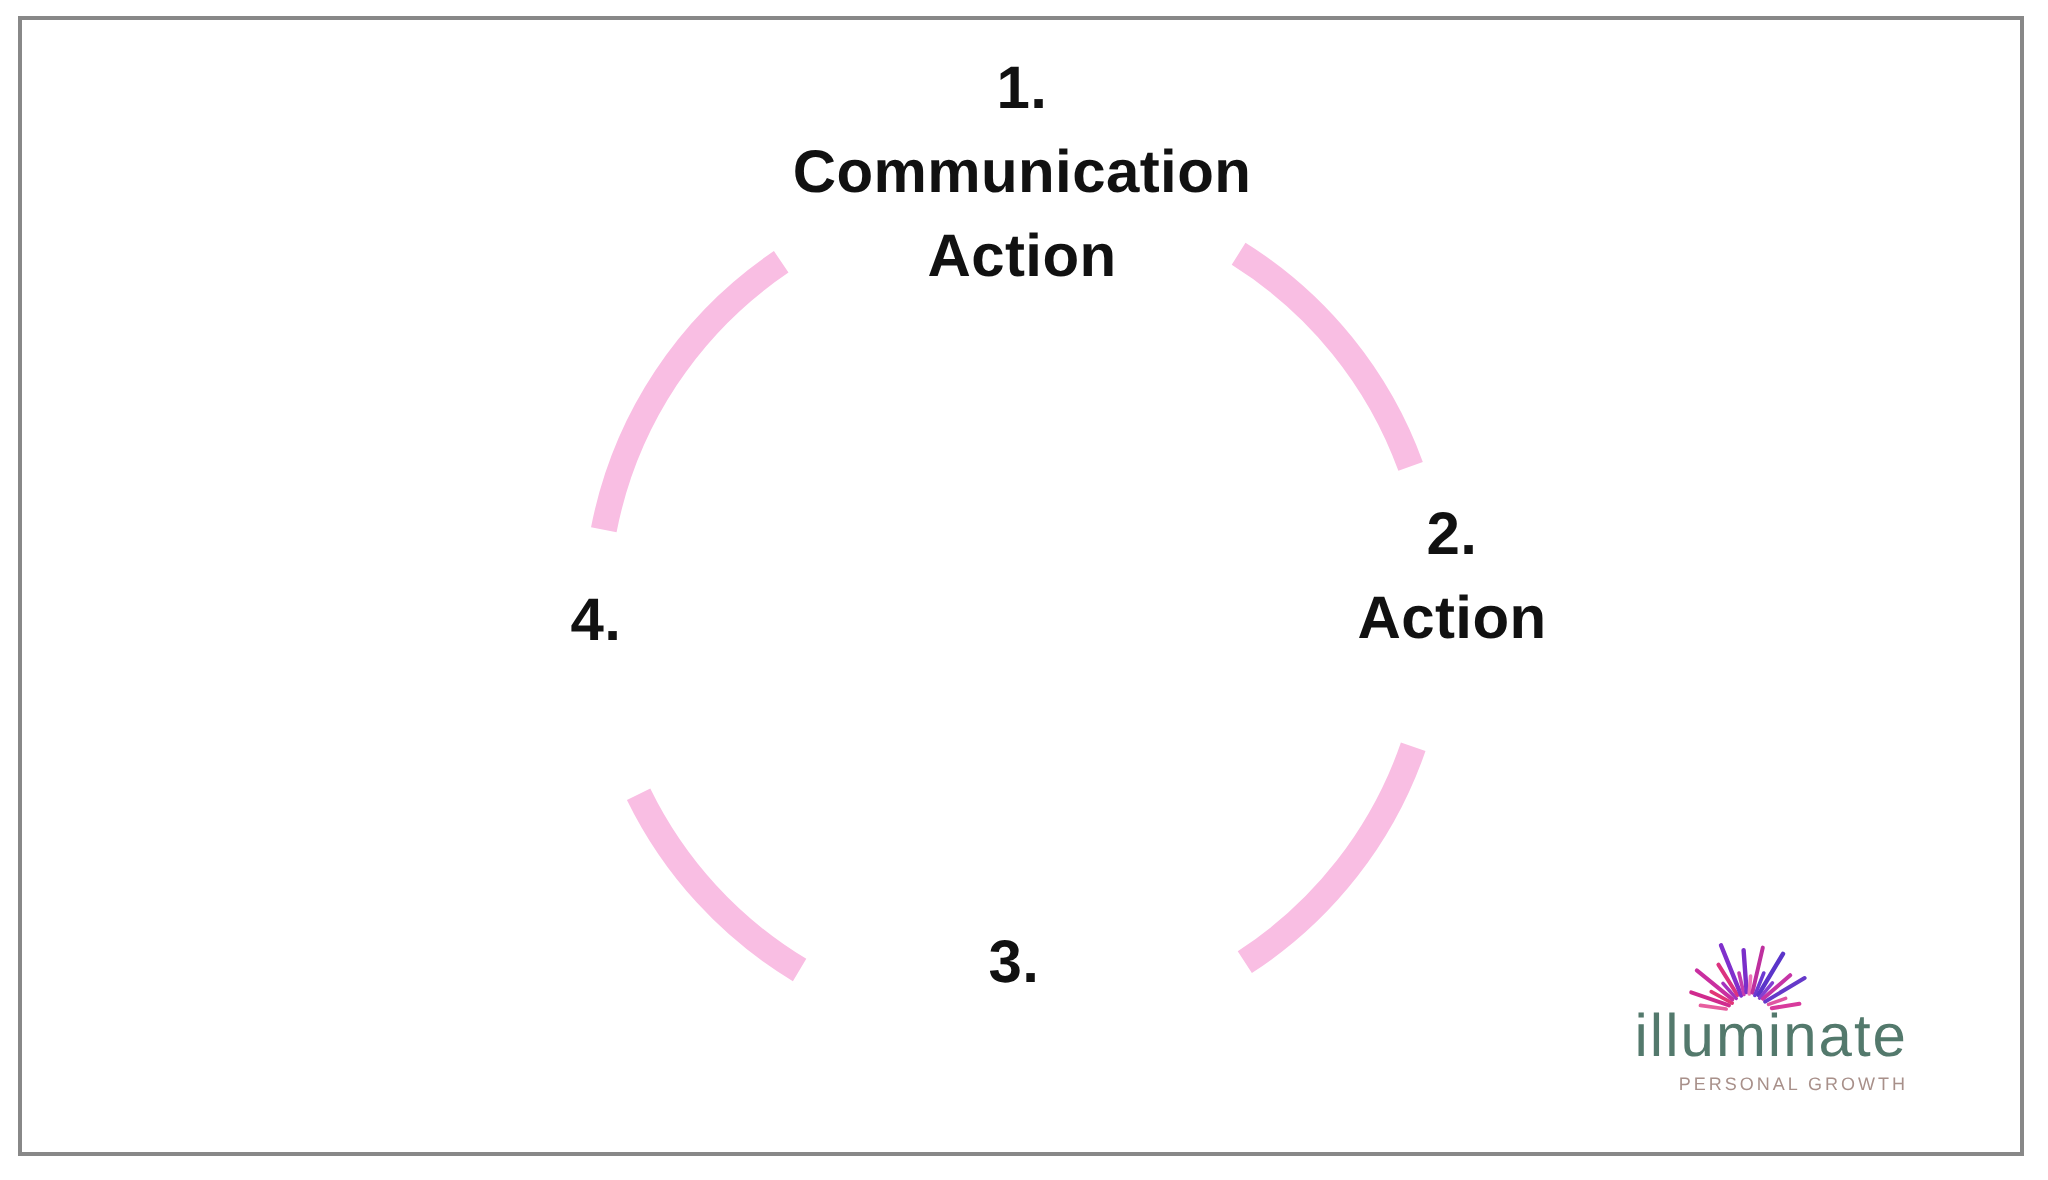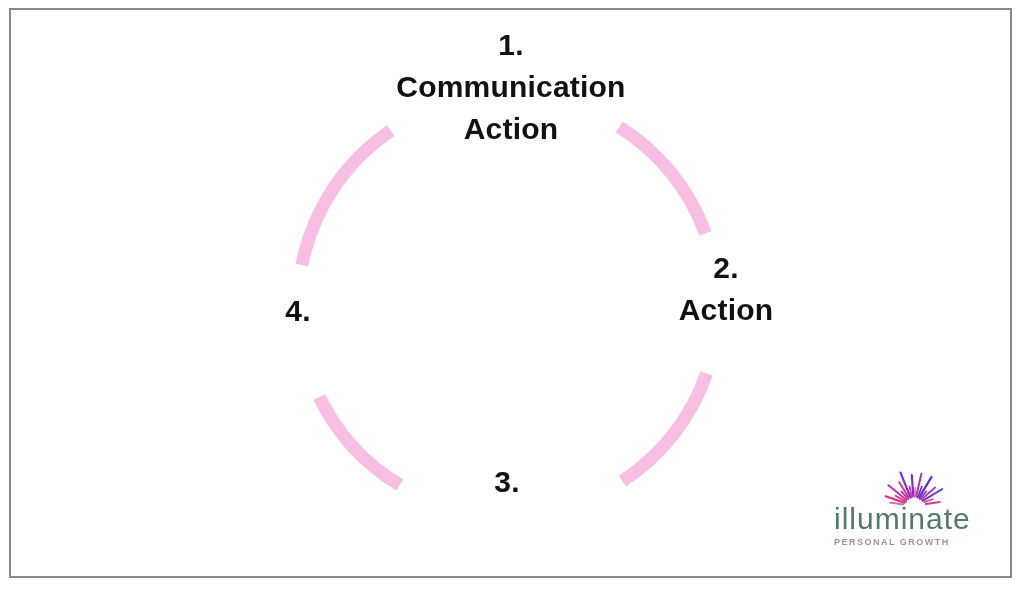--- a/index.html
+++ b/index.html
@@ -40,37 +40,37 @@
     letter-spacing:0.2px;
     color:var(--step-text);
     white-space:nowrap;
   }
   .step1{left:511px;top:24px;}
   .step2{left:726px;top:247px;}
   .step3{left:507px;top:461px;}
   .step4{left:298px;top:290px;}
   .logo{
     position:absolute;
-    left:834px;top:456px;
+    left:794px;top:456px;
     width:160px;
-    text-align:left;
+    text-align:right;
   }
   .sunburst{display:block;margin:0 auto;}
   .brand{
     font-size:30px;
     line-height:30px;
     font-weight:400;
     letter-spacing:1px;
     color:var(--brand-green);
     margin-top:-4px;
   }
   .tagline{
     font-size:9px;
     line-height:11px;
-    font-weight:700;
+    font-weight:400;
     letter-spacing:1.5px;
     color:var(--tagline-taupe);
     margin-top:3px;
   }
 </style>
 </head>
 <body>
 
 <div class="frame"></div>
 

